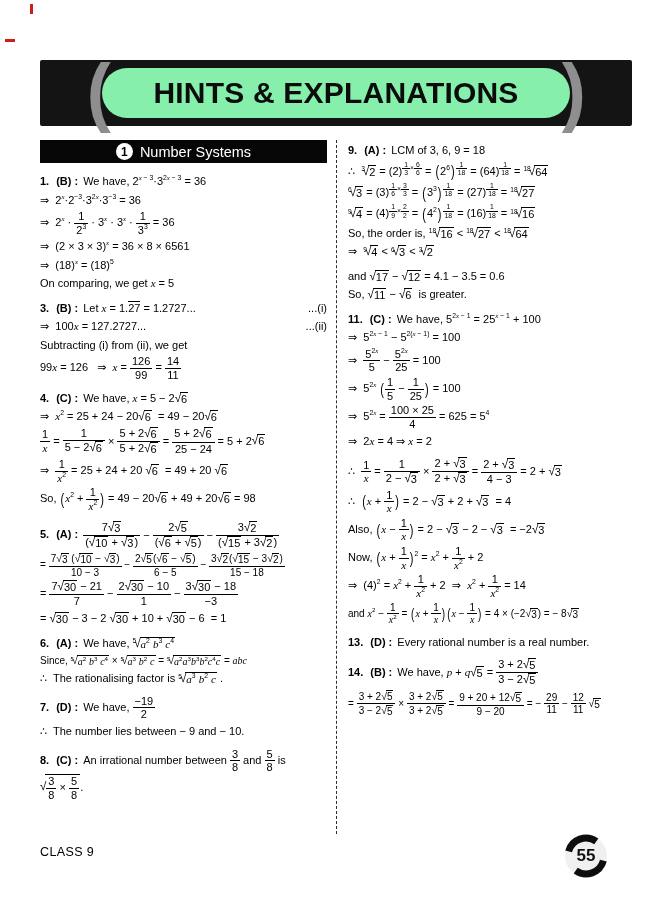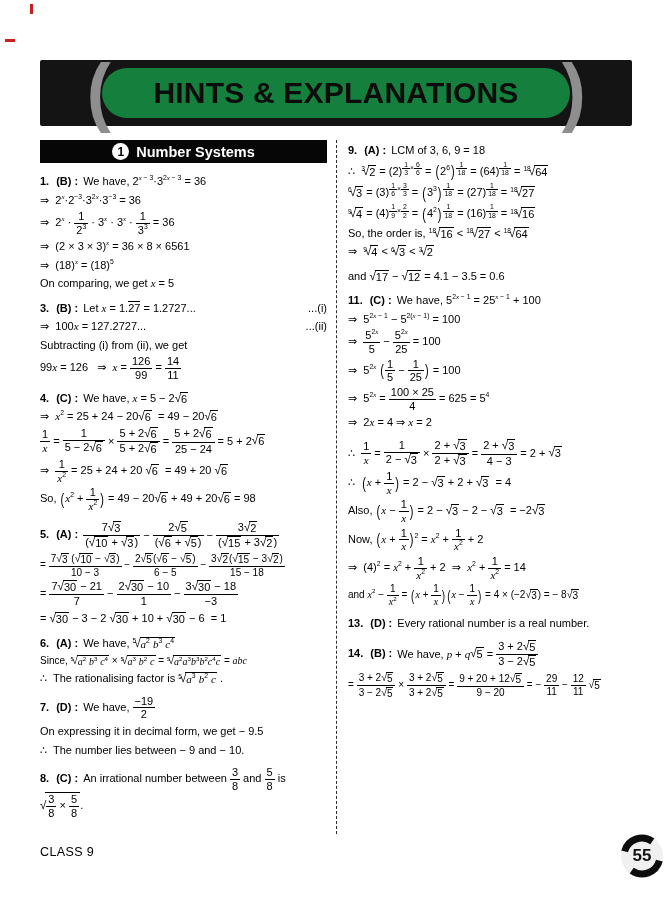--- a/index.html
+++ b/index.html
@@ -8,39 +8,39 @@
   .page { position:relative; width:672px; height:912px; background:#fff; overflow:hidden; }
 
   
   .mark { position:absolute; background:#c8201d; }
   .mark-v { left:30px; top:4px; width:3px; height:10px; }
   .mark-h { left:5px; top:39px; width:10px; height:3px; }
 
   
   .banner { position:absolute; left:40px; right:40px; top:60px; height:66px;
             background:#141414; border-radius:2px; display:flex; align-items:center; justify-content:center; }
-  .pill { position:relative; z-index:2; width:468px; height:50px; background:#15803d;
+  .pill { position:relative; z-index:2; width:468px; height:50px; background:#86efac;
           border-radius:27px; display:flex; align-items:center; justify-content:center; }
   .pill span { font-size:30px; font-weight:bold; color:#0c0c0c; letter-spacing:0.2px; }
   .paren { position:absolute; z-index:1; top:50%; transform:translateY(-53%) scaleX(0.95);
            font-size:76px; font-weight:bold; color:#8e8e8e; line-height:1; }
   .paren-l { left:46px; } .paren-r { right:46px; }
 
   
   .content { position:absolute; left:40px; right:40px; top:140px; height:694px;
              display:flex; overflow:hidden; font-size:11px; }
   .col { width:50%; }
   .col-left  { padding-right:9px; }
   .col-right { padding-left:11px; border-left:1.5px dashed #2c2c2c; }
 
   .section-bar { height:23px; background:#060606; display:flex; align-items:center;
                  justify-content:center; gap:7px; margin-bottom:10px; }
   .sec-circle { width:17px; height:17px; border-radius:50%; background:#fff; color:#000;
                 font-size:12px; font-weight:bold; display:flex; align-items:center; justify-content:center; }
-  .sec-title { color:#fff; font-weight:bold; font-size:14.5px; }
+  .sec-title { color:#fff; font-weight:normal; font-size:14.5px; }
 
   
   .qblock { margin-bottom:8px; }
   .mline  { margin:2px 0; line-height:1.5; white-space:pre-wrap; }
   .mline.small { font-size:10px; }
   .qnum { margin-right:7px; font-weight:bold; }
   .qans { margin-right:5px; font-weight:bold; }
   .ref { float:right; }
   i { font-family:"Liberation Serif", serif; font-style:italic; }
 
@@ -52,21 +52,21 @@
   .rt { display:inline-block; white-space:nowrap; vertical-align:middle; line-height:1.2; }
   .rs { font-size:1.05em; margin-right:-1px; }
   .ri { font-size:0.6em; vertical-align:0.55em; margin-right:-2px; }
   .rb { display:inline-block; border-top:1px solid #000; vertical-align:middle; padding:0 1px; }
   .ov { display:inline-block; border-top:1px solid #000; line-height:1.1; }
   .bp { display:inline-block; transform:scaleY(1.55); vertical-align:middle; margin:0 1px; }
 
   
   .class-label { position:absolute; left:40px; top:845px; font-weight:normal;
                  font-size:12.5px; letter-spacing:0.4px; }
-  .badge { position:absolute; left:616px; top:830px; width:52px; height:52px; }
+  .badge { position:absolute; left:560px; top:830px; width:52px; height:52px; }
   .badge svg { position:absolute; left:0; top:0; }
   .badge-num { position:absolute; left:0; top:0; width:52px; height:52px;
                display:flex; align-items:center; justify-content:center;
                font-size:17px; font-weight:bold; color:#111; }
 </style>
 </head>
 <body>
 
 <div class="page">
 
@@ -115,40 +115,40 @@
             <div class="mline">= <span class="fr"><span class="fn">7<span class="rt"><span class="rs">√</span><span class="rb">30</span></span> − 21</span><span class="fd">7</span></span> − <span class="fr"><span class="fn">2<span class="rt"><span class="rs">√</span><span class="rb">30</span></span> − 10</span><span class="fd">1</span></span> − <span class="fr"><span class="fn">3<span class="rt"><span class="rs">√</span><span class="rb">30</span></span> − 18</span><span class="fd">−3</span></span></div>
             <div class="mline">= <span class="rt"><span class="rs">√</span><span class="rb">30</span></span> − 3 − 2 <span class="rt"><span class="rs">√</span><span class="rb">30</span></span> + 10 + <span class="rt"><span class="rs">√</span><span class="rb">30</span></span> − 6  = 1</div>
           </div>
           <div class="qblock">
             <div class="mline"><b class="qnum">6.</b><b class="qans">(A) :</b>We have, <span class="rt"><sup class="ri">5</sup><span class="rs">√</span><span class="rb"><i>a</i><sup>2</sup> <i>b</i><sup>3</sup> <i>c</i><sup>4</sup></span></span></div>
             <div class="mline small">Since, <span class="rt"><sup class="ri">5</sup><span class="rs">√</span><span class="rb"><i>a</i><sup>2</sup> <i>b</i><sup>3</sup> <i>c</i><sup>4</sup></span></span> × <span class="rt"><sup class="ri">5</sup><span class="rs">√</span><span class="rb"><i>a</i><sup>3</sup> <i>b</i><sup>2</sup> <i>c</i></span></span> = <span class="rt"><sup class="ri">5</sup><span class="rs">√</span><span class="rb"><i>a</i><sup>2</sup><i>a</i><sup>3</sup><i>b</i><sup>3</sup><i>b</i><sup>2</sup><i>c</i><sup>4</sup><i>c</i></span></span> = <i>abc</i></div>
             <div class="mline">∴  The rationalising factor is <span class="rt"><sup class="ri">5</sup><span class="rs">√</span><span class="rb"><i>a</i><sup>3</sup> <i>b</i><sup>2</sup> <i>c</i></span></span> .</div>
           </div>
           <div class="qblock">
             <div class="mline"><b class="qnum">7.</b><b class="qans">(D) :</b>We have, <span class="fr"><span class="fn">−19</span><span class="fd">2</span></span></div>
-            <div class="mline">On expressing it in decimal form, we get − 9.5</div>
             <div class="mline">∴  The number lies between − 9 and − 10.</div>
           </div>
           <div class="qblock">
             <div class="mline"><b class="qnum">8.</b><b class="qans">(C) :</b>An irrational number between <span class="fr"><span class="fn">3</span><span class="fd">8</span></span> and <span class="fr"><span class="fn">5</span><span class="fd">8</span></span> is <span class="rt"><span class="rs">√</span><span class="rb"><span class="fr"><span class="fn">3</span><span class="fd">8</span></span> × <span class="fr"><span class="fn">5</span><span class="fd">8</span></span></span></span>.</div>
           </div>
         </div>
     </div>
     <div class="col col-right">
       <div id="col-right-items">
           <div class="qblock">
             <div class="mline"><b class="qnum">9.</b><b class="qans">(A) :</b>LCM of 3, 6, 9 = 18</div>
             <div class="mline">∴  <span class="rt"><sup class="ri">3</sup><span class="rs">√</span><span class="rb">2</span></span> = (2)<sup><span class="fr"><span class="fn">1</span><span class="fd">3</span></span>×<span class="fr"><span class="fn">6</span><span class="fd">6</span></span></sup> = <span class="bp">(</span>2<sup>6</sup><span class="bp">)</span><sup><span class="fr"><span class="fn">1</span><span class="fd">18</span></span></sup> = (64)<sup><span class="fr"><span class="fn">1</span><span class="fd">18</span></span></sup> = <span class="rt"><sup class="ri">18</sup><span class="rs">√</span><span class="rb">64</span></span></div>
             <div class="mline"><span class="rt"><sup class="ri">6</sup><span class="rs">√</span><span class="rb">3</span></span> = (3)<sup><span class="fr"><span class="fn">1</span><span class="fd">6</span></span>×<span class="fr"><span class="fn">3</span><span class="fd">3</span></span></sup> = <span class="bp">(</span>3<sup>3</sup><span class="bp">)</span><sup><span class="fr"><span class="fn">1</span><span class="fd">18</span></span></sup> = (27)<sup><span class="fr"><span class="fn">1</span><span class="fd">18</span></span></sup> = <span class="rt"><sup class="ri">18</sup><span class="rs">√</span><span class="rb">27</span></span></div>
             <div class="mline"><span class="rt"><sup class="ri">9</sup><span class="rs">√</span><span class="rb">4</span></span> = (4)<sup><span class="fr"><span class="fn">1</span><span class="fd">9</span></span>×<span class="fr"><span class="fn">2</span><span class="fd">2</span></span></sup> = <span class="bp">(</span>4<sup>2</sup><span class="bp">)</span><sup><span class="fr"><span class="fn">1</span><span class="fd">18</span></span></sup> = (16)<sup><span class="fr"><span class="fn">1</span><span class="fd">18</span></span></sup> = <span class="rt"><sup class="ri">18</sup><span class="rs">√</span><span class="rb">16</span></span></div>
             <div class="mline">So, the order is, <span class="rt"><sup class="ri">18</sup><span class="rs">√</span><span class="rb">16</span></span> &lt; <span class="rt"><sup class="ri">18</sup><span class="rs">√</span><span class="rb">27</span></span> &lt; <span class="rt"><sup class="ri">18</sup><span class="rs">√</span><span class="rb">64</span></span></div>
             <div class="mline">⇒  <span class="rt"><sup class="ri">9</sup><span class="rs">√</span><span class="rb">4</span></span> &lt; <span class="rt"><sup class="ri">6</sup><span class="rs">√</span><span class="rb">3</span></span> &lt; <span class="rt"><sup class="ri">3</sup><span class="rs">√</span><span class="rb">2</span></span></div>
           </div>
           <div class="qblock">
             <div class="mline">and <span class="rt"><span class="rs">√</span><span class="rb">17</span></span> − <span class="rt"><span class="rs">√</span><span class="rb">12</span></span> = 4.1 − 3.5 = 0.6</div>
+            <div class="mline">So, <span class="rt"><span class="rs">√</span><span class="rb">11</span></span> − <span class="rt"><span class="rs">√</span><span class="rb">6</span></span>  is greater.</div>
           </div>
           <div class="qblock">
             <div class="mline"><b class="qnum">11.</b><b class="qans">(C) :</b>We have, 5<sup>2<i>x</i> − 1</sup> = 25<sup><i>x</i> − 1</sup> + 100</div>
             <div class="mline">⇒  5<sup>2<i>x</i> − 1</sup> − 5<sup>2(<i>x</i> − 1)</sup> = 100</div>
             <div class="mline">⇒  <span class="fr"><span class="fn">5<sup>2<i>x</i></sup></span><span class="fd">5</span></span> − <span class="fr"><span class="fn">5<sup>2<i>x</i></sup></span><span class="fd">25</span></span> = 100</div>
             <div class="mline">⇒  5<sup>2<i>x</i></sup> <span class="bp">(</span><span class="fr"><span class="fn">1</span><span class="fd">5</span></span> − <span class="fr"><span class="fn">1</span><span class="fd">25</span></span><span class="bp">)</span> = 100</div>
             <div class="mline">⇒  5<sup>2<i>x</i></sup> = <span class="fr"><span class="fn">100 × 25</span><span class="fd">4</span></span> = 625 = 5<sup>4</sup></div>
             <div class="mline">⇒  2<i>x</i> = 4 ⇒ <i>x</i> = 2</div>
           </div>
           <div class="qblock">

